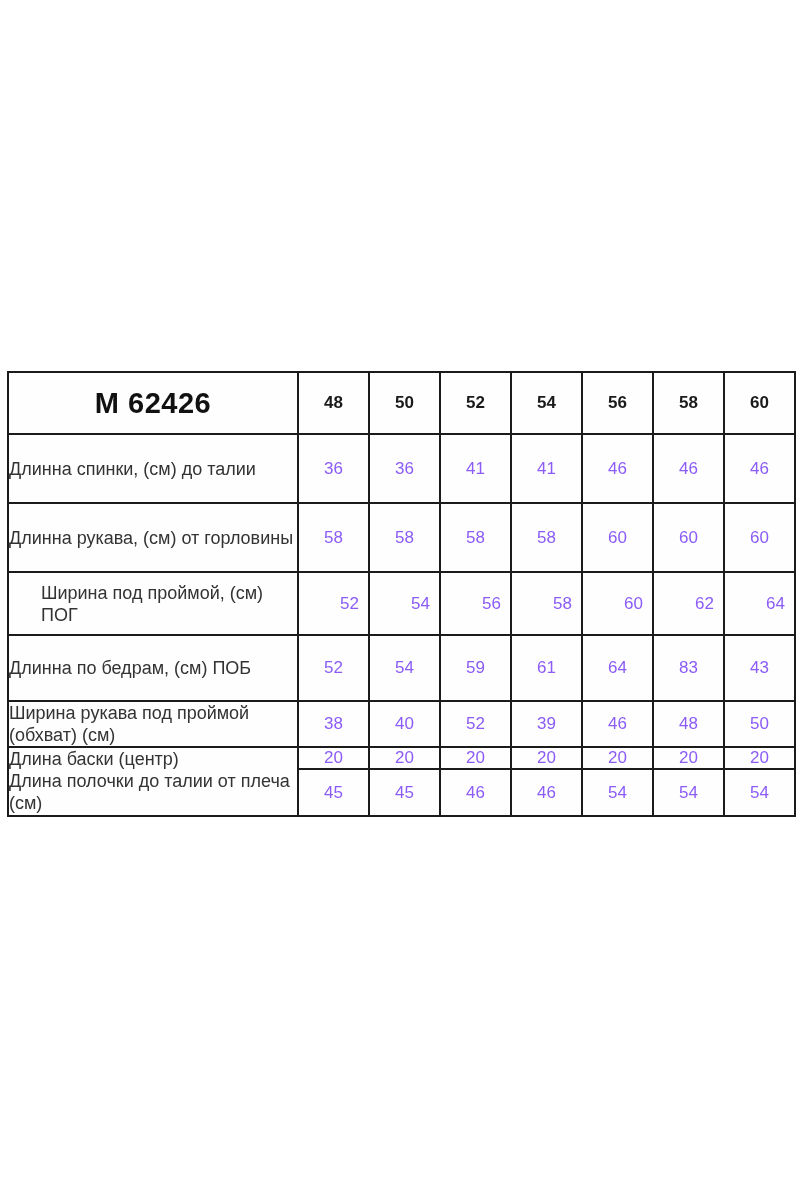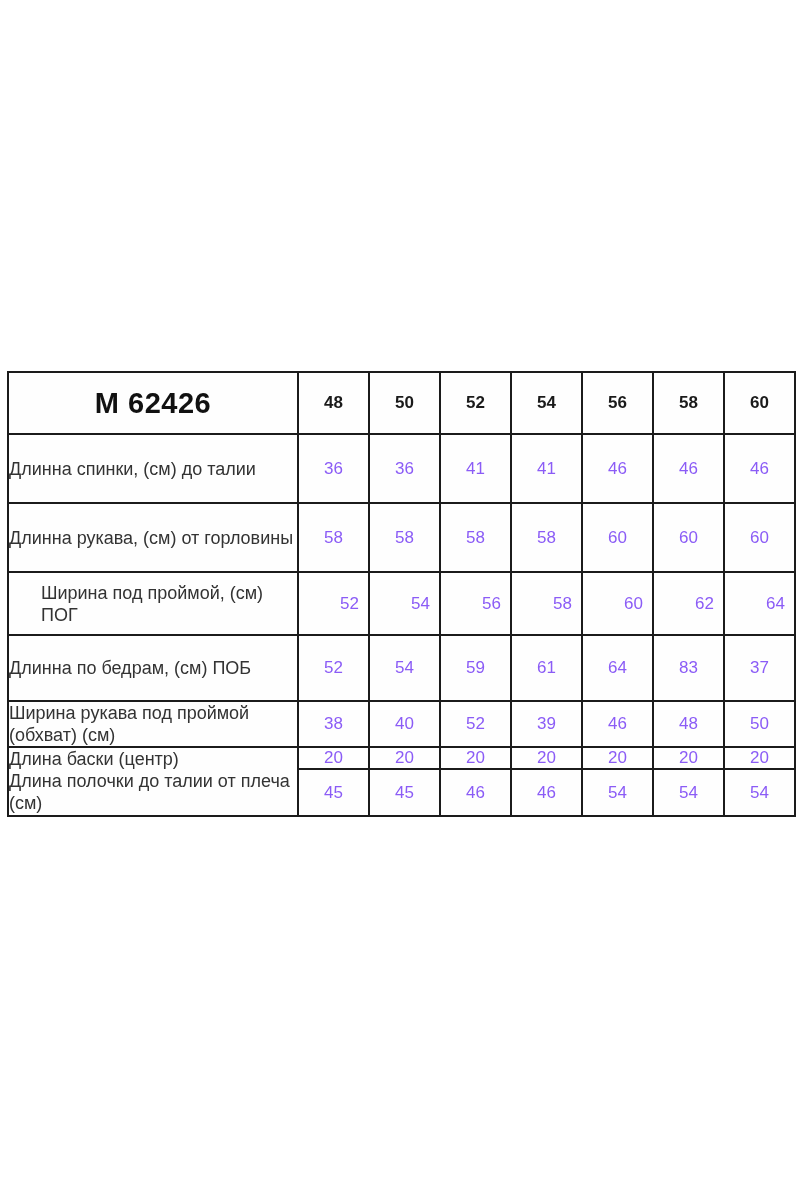--- a/index.html
+++ b/index.html
@@ -141,21 +141,21 @@
         </tr>
 
         <tr class="r4">
           <td class="label-cell">Длинна по бедрам, (см) ПОБ</td>
           <td class="value-cell">52</td>
           <td class="value-cell">54</td>
           <td class="value-cell">59</td>
           <td class="value-cell">61</td>
           <td class="value-cell">64</td>
           <td class="value-cell">83</td>
-          <td class="value-cell">37</td>
+          <td class="value-cell">43</td>
         </tr>
 
         <tr class="r5">
           <td class="label-cell">Ширина рукава под проймой (обхват) (см)</td>
           <td class="value-cell">38</td>
           <td class="value-cell">40</td>
           <td class="value-cell">52</td>
           <td class="value-cell">39</td>
           <td class="value-cell">46</td>
           <td class="value-cell">48</td>

